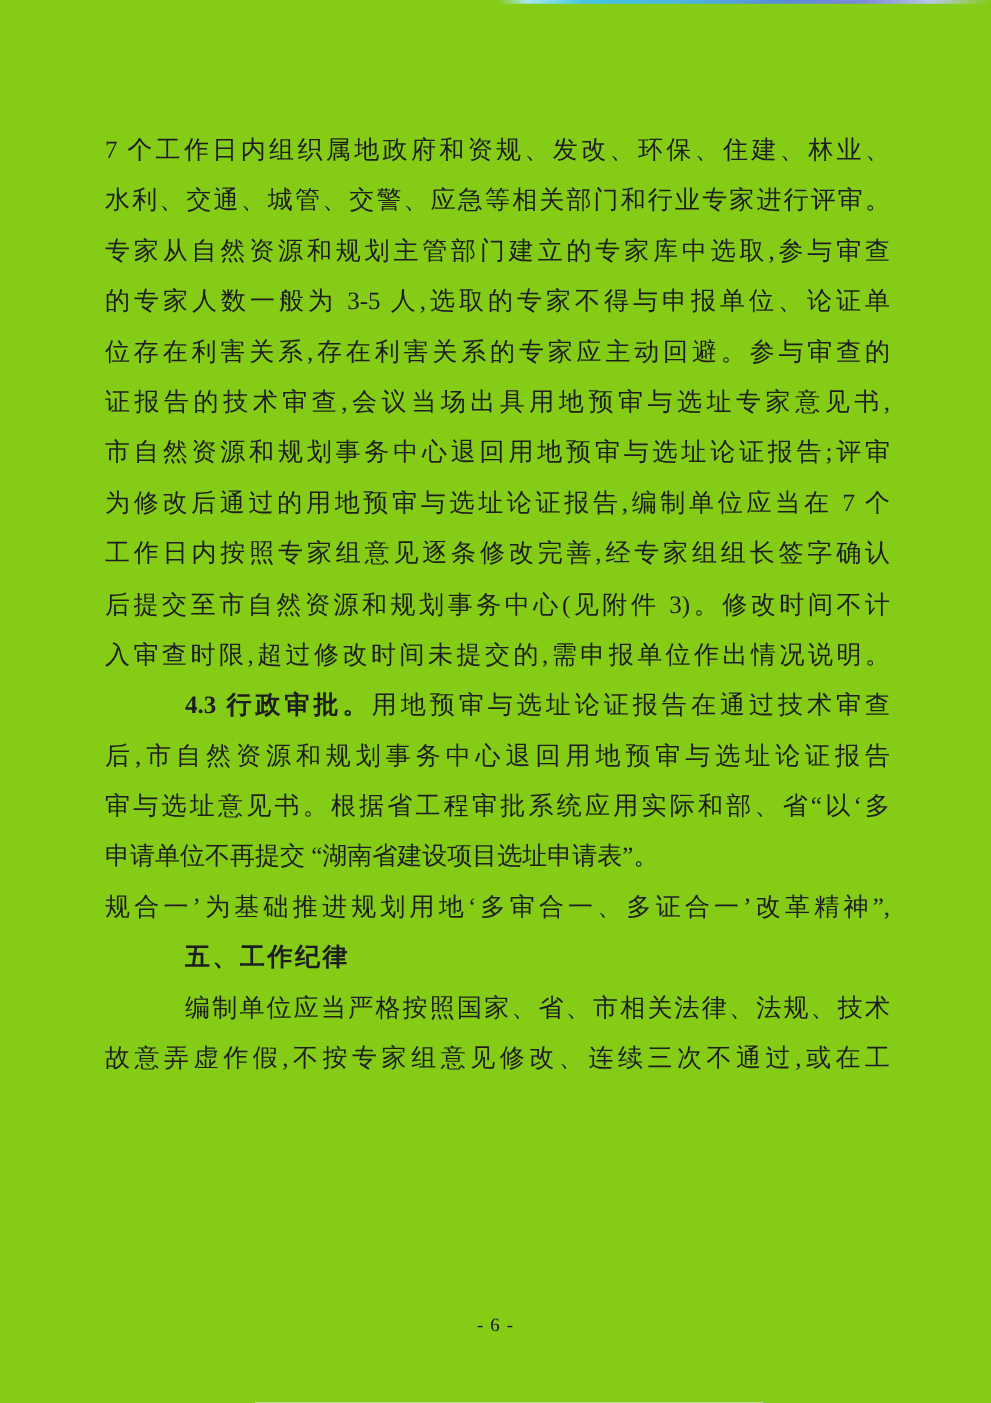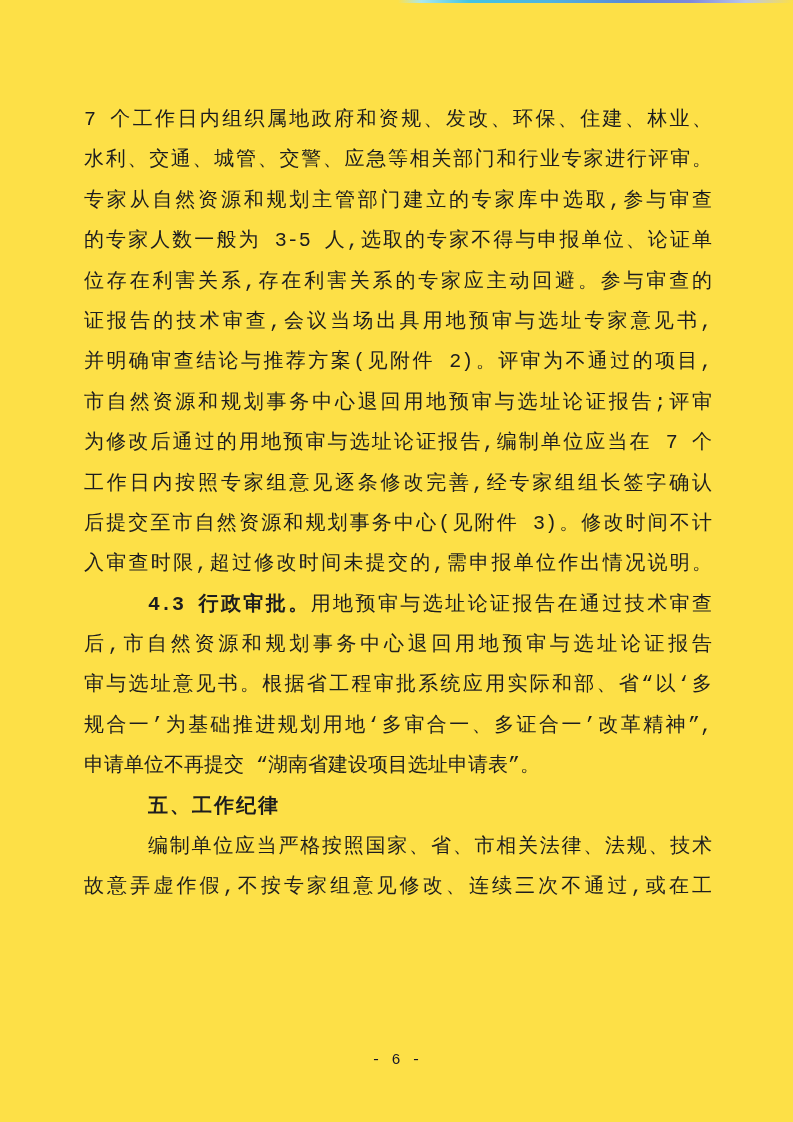--- a/index.html
+++ b/index.html
@@ -5,23 +5,23 @@
   html, body {
     margin: 0;
     padding: 0;
     background: #e9e9e9;
   }
   .page {
     position: relative;
     width: 793px;
     height: 1122px;
     margin: 0 auto;
-    background: #fde047;
+    background: #84cc16;
     overflow: hidden;
-    font-family: Liberation Mono, monospace;
+    font-family: Liberation Serif, serif;
     color: #1d1d1f;
   }
   .accent-strip {
     position: absolute;
     top: 0;
     left: 398px;
     width: 395px;
     height: 3px;
     background: linear-gradient(90deg,
       rgba(255,255,255,0) 0%,
@@ -79,29 +79,28 @@
 
 <div class="page">
   <div class="accent-strip"></div>
   <div class="doc-body" id="doc-body">
       <div class="line justify">7 个工作日内组织属地政府和资规、发改、环保、住建、林业、</div>
       <div class="line justify">水利、交通、城管、交警、应急等相关部门和行业专家进行评审。</div>
       <div class="line justify">专家从自然资源和规划主管部门建立的专家库中选取,参与审查</div>
       <div class="line justify">的专家人数一般为 3-5 人,选取的专家不得与申报单位、论证单</div>
       <div class="line justify">位存在利害关系,存在利害关系的专家应主动回避。参与审查的</div>
       <div class="line justify">证报告的技术审查,会议当场出具用地预审与选址专家意见书,</div>
-      <div class="line justify">并明确审查结论与推荐方案(见附件 2)。评审为不通过的项目,</div>
       <div class="line justify">市自然资源和规划事务中心退回用地预审与选址论证报告;评审</div>
       <div class="line justify">为修改后通过的用地预审与选址论证报告,编制单位应当在 7 个</div>
       <div class="line justify">工作日内按照专家组意见逐条修改完善,经专家组组长签字确认</div>
       <div class="line justify">后提交至市自然资源和规划事务中心(见附件 3)。修改时间不计</div>
       <div class="line justify">入审查时限,超过修改时间未提交的,需申报单位作出情况说明。</div>
       <div class="line justify indent"><span class="bold">4.3 行政审批。</span>用地预审与选址论证报告在通过技术审查</div>
       <div class="line justify">后,市自然资源和规划事务中心退回用地预审与选址论证报告</div>
       <div class="line justify">审与选址意见书。根据省工程审批系统应用实际和部、省“以‘多</div>
+      <div class="line">申请单位不再提交 “湖南省建设项目选址申请表”。</div>
       <div class="line justify">规合一’为基础推进规划用地‘多审合一、多证合一’改革精神”,</div>
-      <div class="line">申请单位不再提交 “湖南省建设项目选址申请表”。</div>
       <div class="line indent heading">五、工作纪律</div>
       <div class="line justify indent">编制单位应当严格按照国家、省、市相关法律、法规、技术</div>
       <div class="line justify">故意弄虚作假,不按专家组意见修改、连续三次不通过,或在工</div>
     </div>
   <div class="page-number">- 6 -</div>
 </div>
 
 </body></html>

